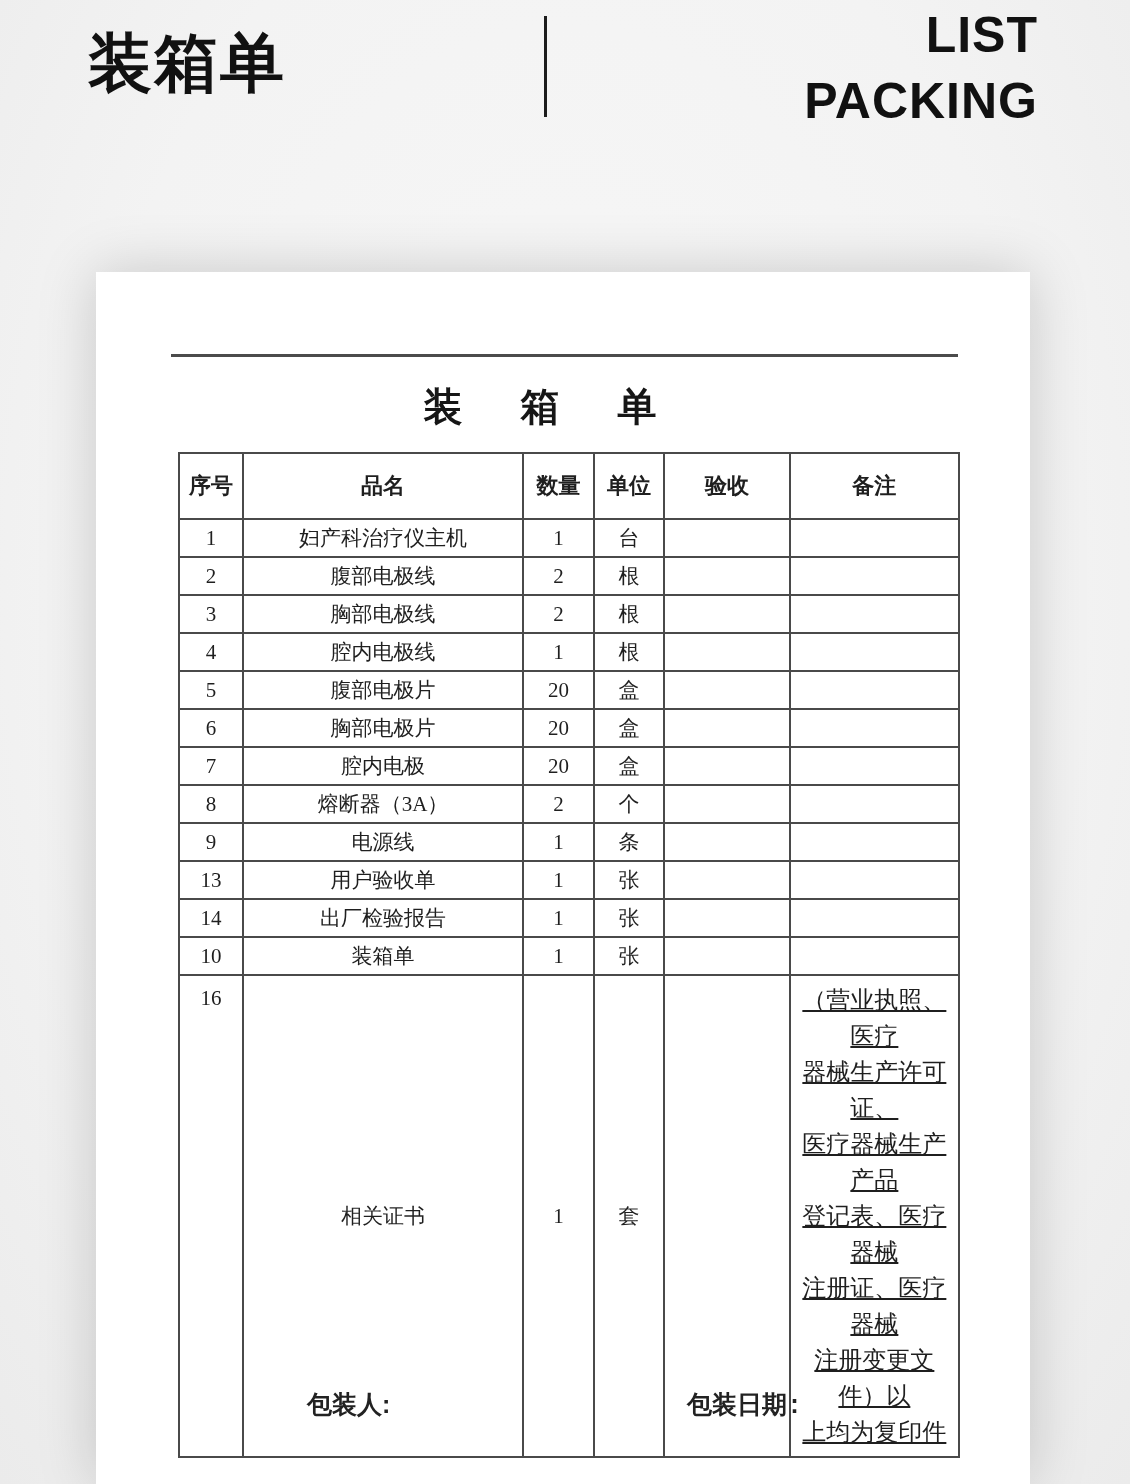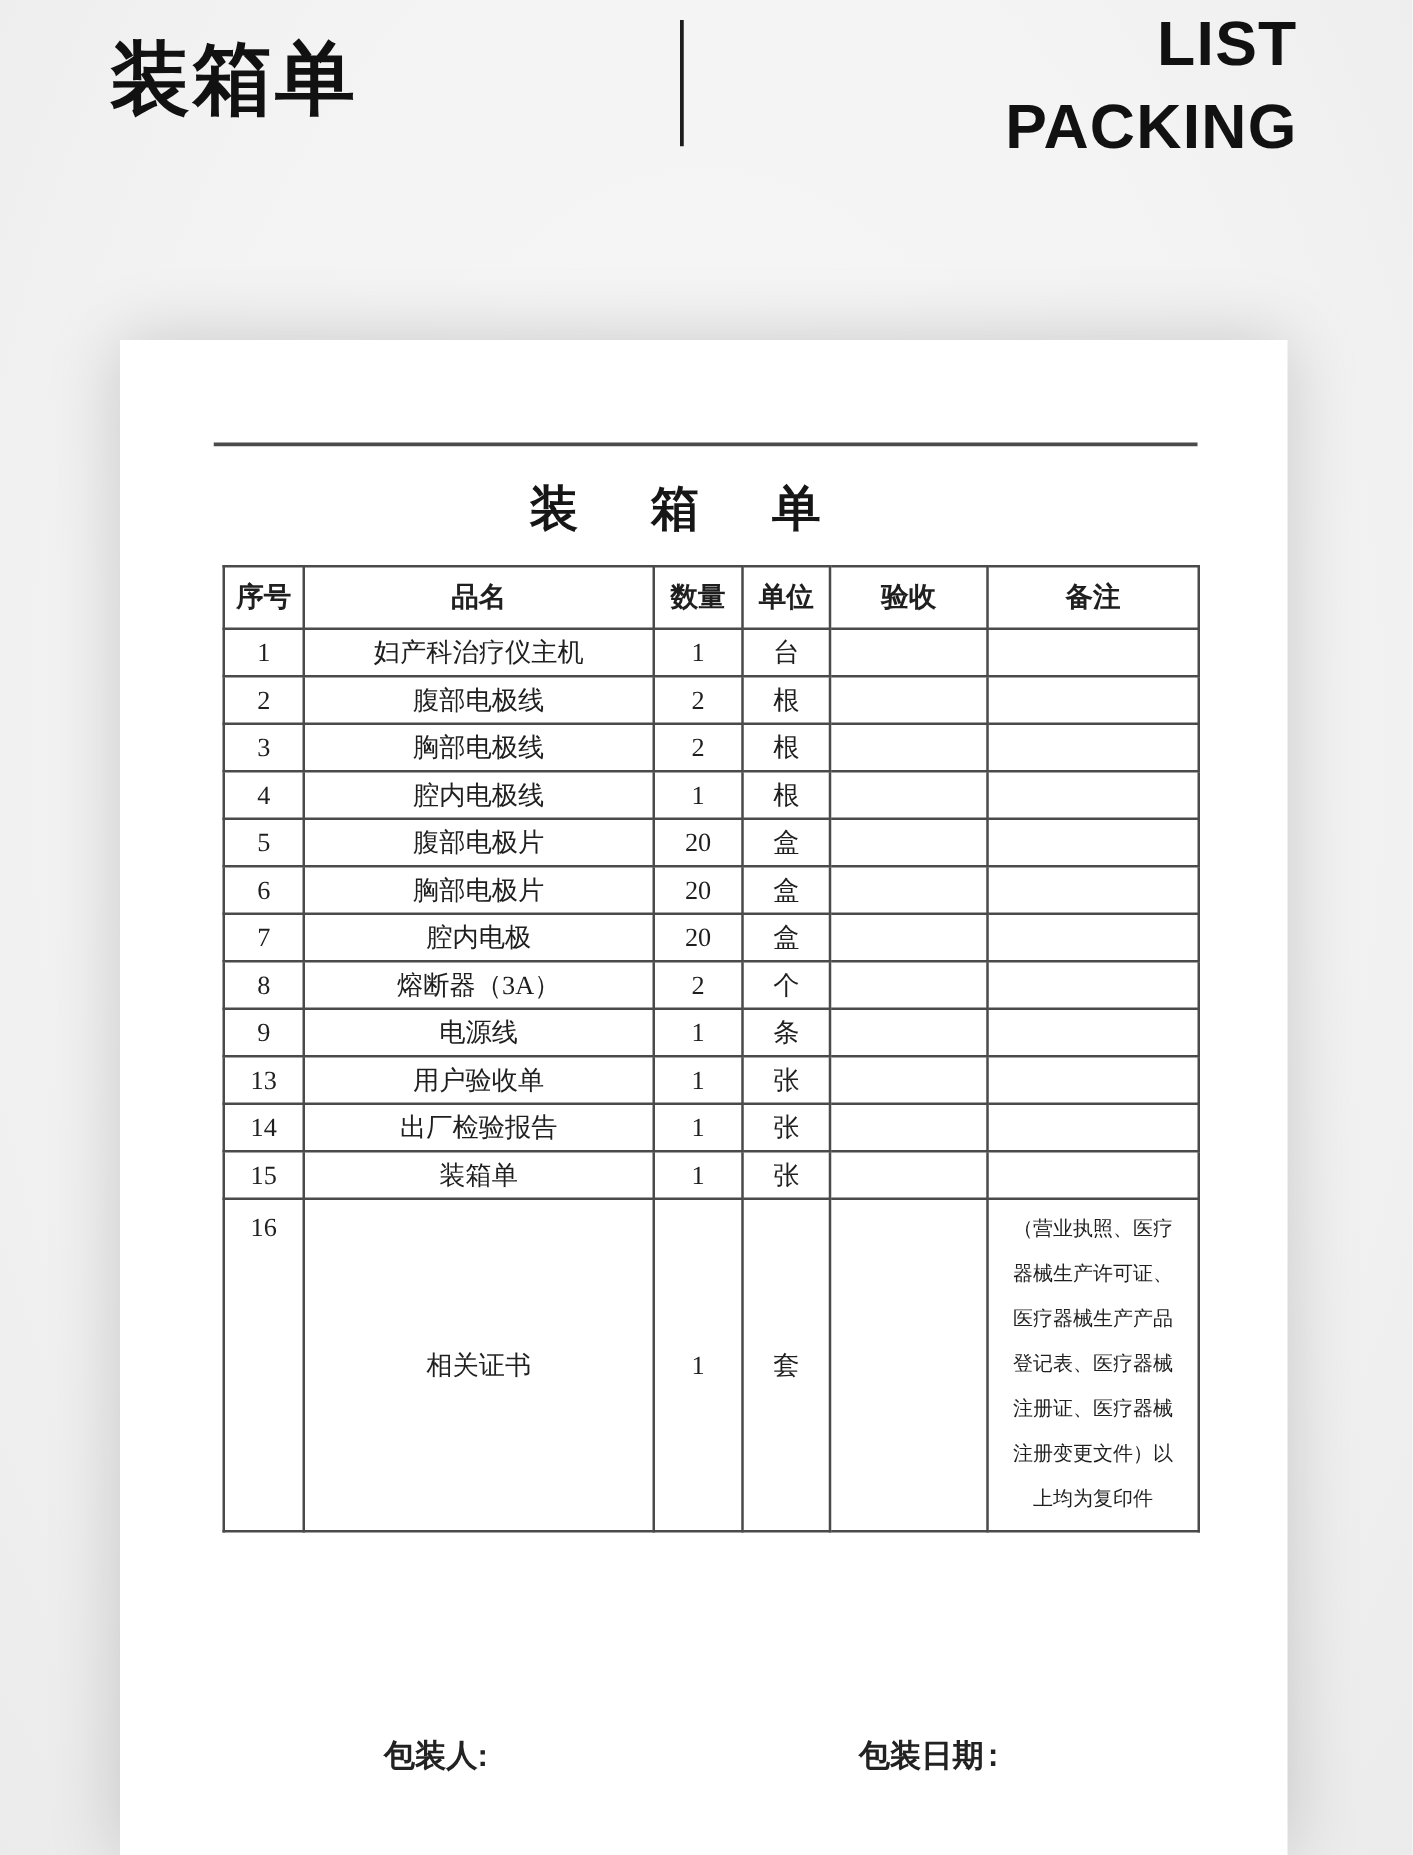--- a/index.html
+++ b/index.html
@@ -61,32 +61,33 @@
     font-family:"Liberation Serif","DejaVu Serif",serif;
     color:#1f1f1f;
   }
   table.packing th,
   table.packing td{
     border:2px solid var(--border);
     text-align:center;vertical-align:middle;
     padding:0 4px;overflow:hidden;
   }
   table.packing thead th{
-    height:50px;font-size:22px;font-weight:700;
+    height:66px;font-size:22px;font-weight:700;
   }
   table.packing tbody td{
     height:38px;font-size:21px;font-weight:400;
   }
   .col-no-w{width:8.2%;} .col-name-w{width:35.9%;} .col-qty-w{width:9.1%;}
   .col-unit-w{width:9.0%;} .col-check-w{width:16.1%;} .col-remark-w{width:21.7%;}
 
   tr.tall-row .col-remark{
     white-space:pre-line;
-    font-size:16px;line-height:36px;
+    font-size:24px;line-height:36px;
     padding:6px 2px;
+    text-decoration:underline;
   }
   tr.tall-row .col-no{
     vertical-align:top;padding-top:10px;text-align:center;
   }
 
   
   .footer-label{
     position:absolute;top:1116px;
     font-size:25px;font-weight:700;color:#222;
     font-family:"Liberation Sans","DejaVu Sans",sans-serif;
@@ -210,21 +211,21 @@
         </tr>
         <tr>
           <td class="col-no">14</td>
           <td class="col-name">出厂检验报告</td>
           <td class="col-qty">1</td>
           <td class="col-unit">张</td>
           <td class="col-check"></td>
           <td class="col-remark"></td>
         </tr>
         <tr>
-          <td class="col-no">15</td>
+          <td class="col-no">10</td>
           <td class="col-name">装箱单</td>
           <td class="col-qty">1</td>
           <td class="col-unit">张</td>
           <td class="col-check"></td>
           <td class="col-remark"></td>
         </tr>
         <tr class="tall-row">
           <td class="col-no">16</td>
           <td class="col-name">相关证书</td>
           <td class="col-qty">1</td>

